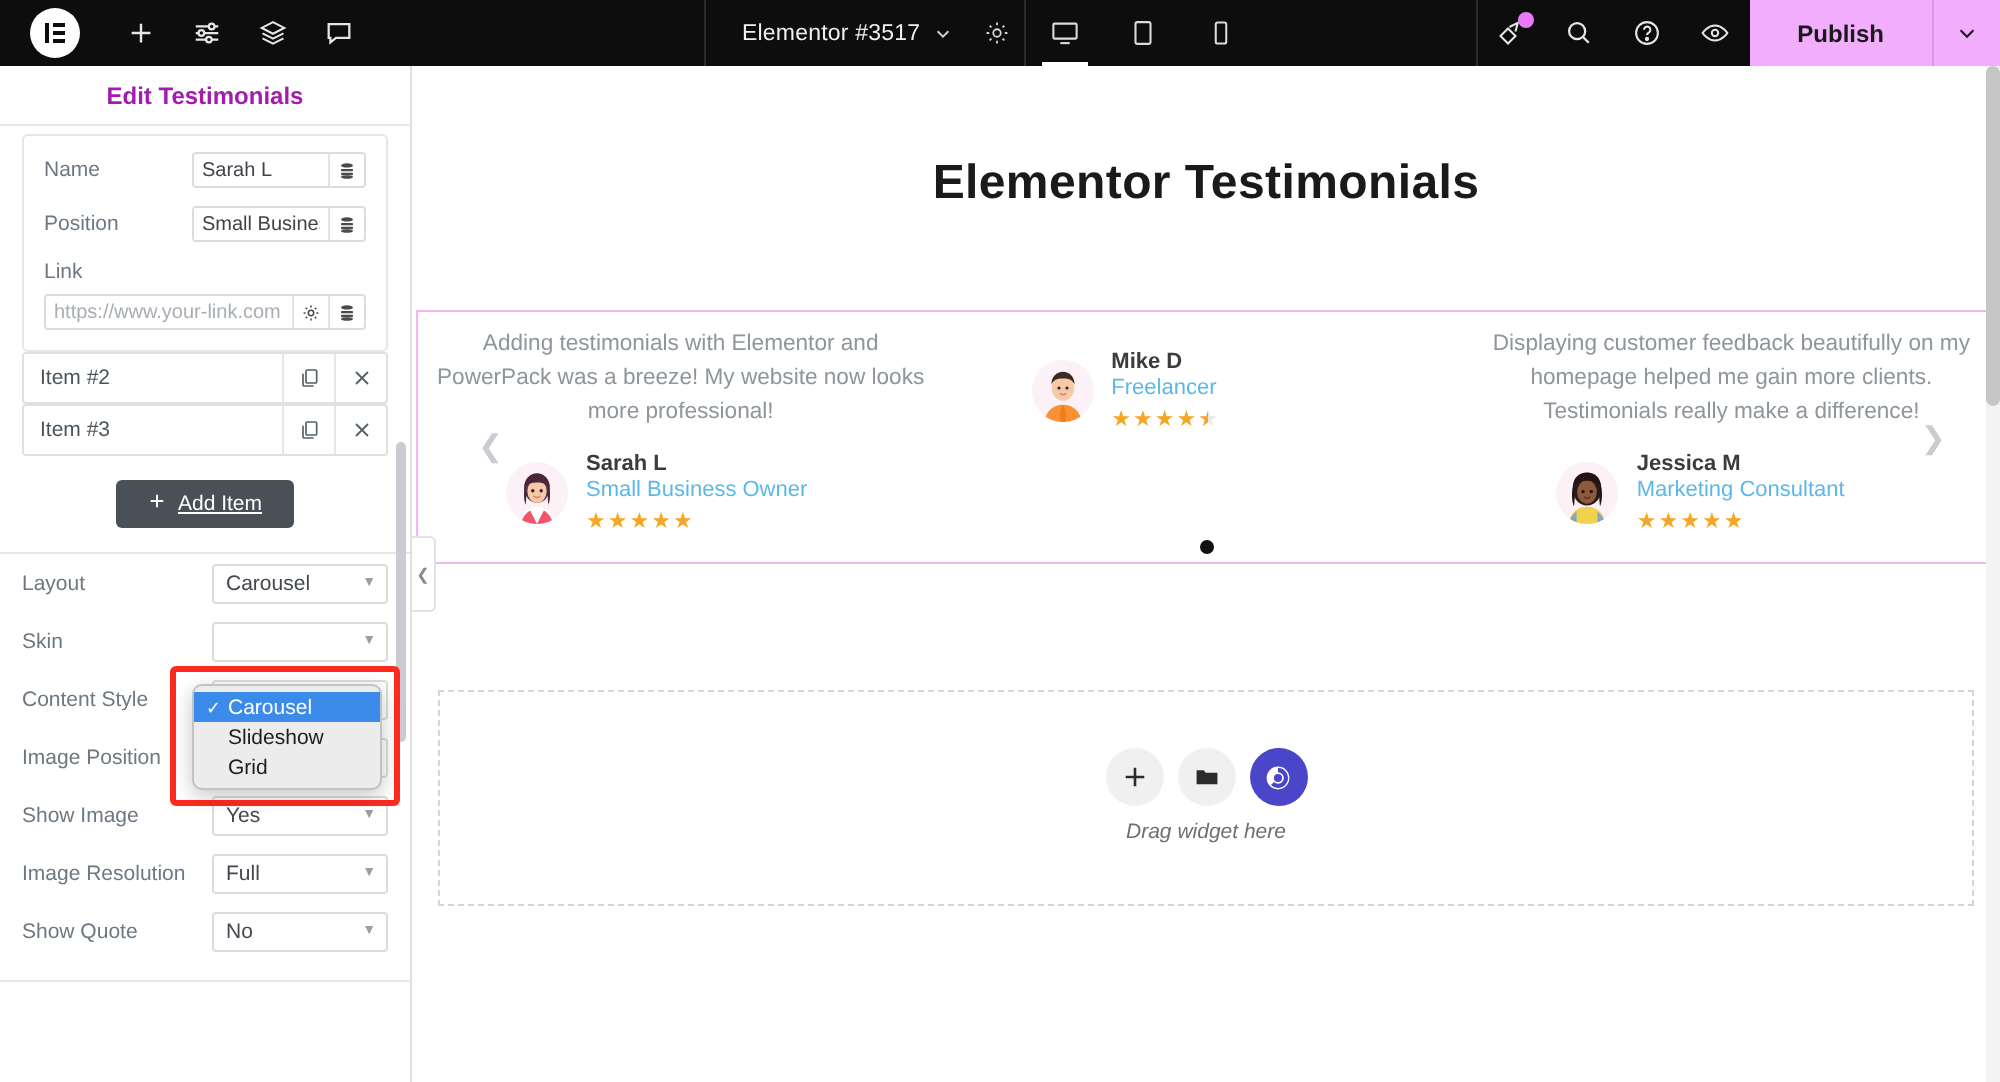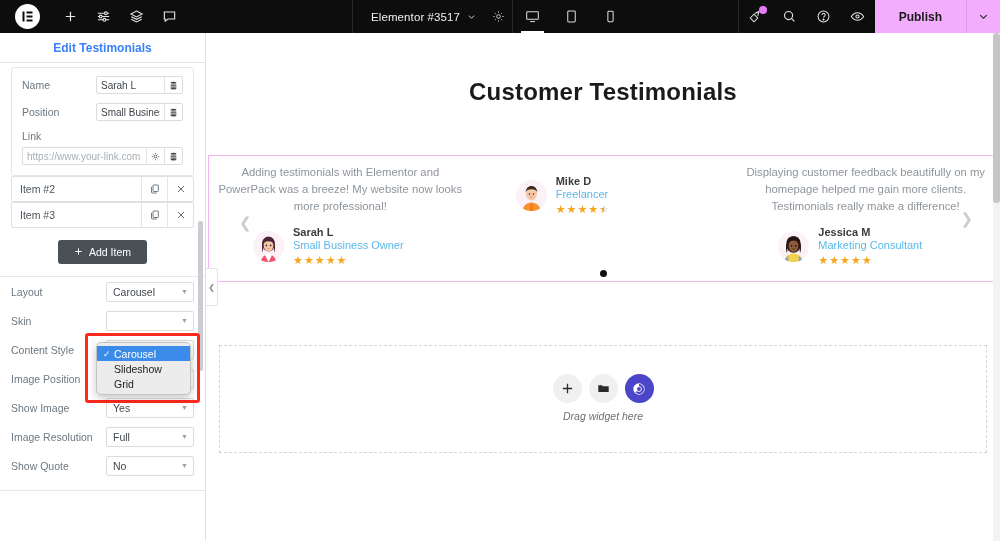--- a/index.html
+++ b/index.html
@@ -82,21 +82,21 @@
   .panel {
     position:absolute; top:33px; left:0;
     width:206px; height:508px;
     background:#fff;
     border-right:1px solid #e0e0e0;
     z-index:20;
   }
   .panel-header {
     height:30px; display:flex; align-items:center; justify-content:center;
     border-bottom:1px solid #e6e6e6;
-    font-size:12px; font-weight:bold; color:#3b82f6;
+    font-size:12px; font-weight:bold; color:#a21caf;
   }
   .panel-body {
     position:absolute; top:30px; left:0; right:0; bottom:0;
     overflow:hidden;
   }
   .ctrl-wrap { padding: 0 11px; }
   .repeater-box {
     border:1px solid #e6e6e6; border-radius:3px;
     padding: 8px 10px 10px 10px;
     margin-top: 4px;
@@ -144,20 +144,21 @@
     width:26px; border-left:1px solid #e6e6e6;
     display:flex; align-items:center; justify-content:center;
     color:#55606a; cursor:pointer;
   }
   .add-item-wrap { display:flex; justify-content:center; margin-top:12px; }
   .add-item {
     background:#495157; color:#fff;
     font-size:10.5px; border-radius:3px;
     padding:6px 16px; display:flex; align-items:center; gap:6px;
     cursor:pointer;
+    text-decoration:underline;
   }
 
   .divider { height:1px; background:#e6e6e6; margin:12px 0 0 0; }
 
   .sel-row {
     display:flex; align-items:center; justify-content:space-between;
     padding: 0 11px; height:29px;
   }
   .sel-label { font-size:10.5px; color:#6d7882; }
   .select {
@@ -594,21 +595,21 @@
 
   <div class="panel-scroll"></div>
 </div>
 
 <div class="collapse-handle">
   <span>❮</span>
 </div>
 
 <div class="canvas">
 
-  <div class="page-title">Customer Testimonials</div>
+  <div class="page-title">Elementor Testimonials</div>
 
   <div class="tst-section">
 
     <div class="nav-arrow nav-left">❮</div>
     <div class="nav-arrow nav-right">❯</div>
 
     <div class="tst-card">
       <div class="tst-text">Adding testimonials with Elementor and PowerPack was a breeze! My website now looks more professional!</div>
       <div class="tst-person">
         <span class="avatar">

